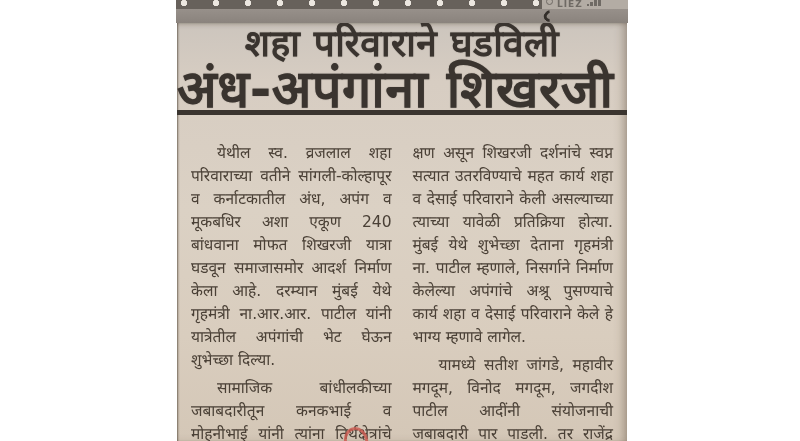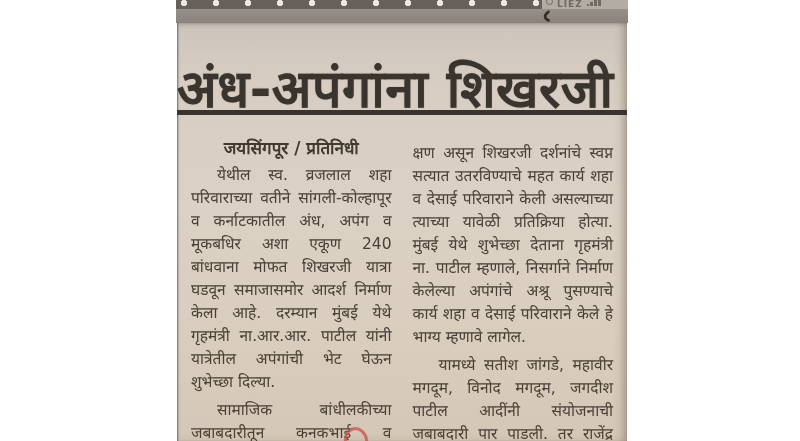--- a/index.html
+++ b/index.html
@@ -114,25 +114,25 @@
           <i></i>
         </span>
     </div>
 
     <div class="gray-bar">
       <span class="curl"></span>
     </div>
 
     <div class="paper">
 
+      <div class="headline l1">शहा परिवाराने घडविली</div>
       <div class="headline l2">अंध-अपंगांना शिखरजी यात्रा</div>
 
       <div class="columns">
         <div class="col">
-          <div class="dateline">जयसिंगपूर / प्रतिनिधी</div>
           <p class="indent">येथील स्व. व्रजलाल शहा परिवाराच्या वतीने सांगली-कोल्हापूर व कर्नाटकातील अंध, अपंग व मूकबधिर अशा एकूण 240 बांधवाना मोफत शिखरजी यात्रा घडवून समाजासमोर आदर्श निर्माण केला आहे. दरम्यान मुंबई येथे गृहमंत्री ना.आर.आर. पाटील यांनी यात्रेतील अपंगांची भेट घेऊन शुभेच्छा दिल्या.</p>
           <p class="indent">सामाजिक बांधीलकीच्या जबाबदारीतून कनकभाई व मोहनीभाई यांनी त्यांना तिर्थक्षेत्रांचे दर्शन घडविण्याचे ठरविले. कुटुंबातील नात्यापेक्षा दृढ नाते यातून निर्माण झाल्याचे व आमच्या जीवनातील हा परमोच्च आनंदाचा</p>
         </div>
         <div class="col">
           <p>क्षण असून शिखरजी दर्शनांचे स्वप्न सत्यात उतरविण्याचे महत कार्य शहा व देसाई परिवाराने केली असल्याच्या त्याच्या यावेळी प्रतिक्रिया होत्या. मुंबई येथे शुभेच्छा देताना गृहमंत्री ना. पाटील म्हणाले, निसर्गाने निर्माण केलेल्या अपंगांचे अश्रू पुसण्याचे कार्य शहा व देसाई परिवाराने केले हे भाग्य म्हणावे लागेल.</p>
           <p class="indent">यामध्ये सतीश जांगडे, महावीर मगदूम, विनोद मगदूम, जगदीश पाटील आदींनी संयोजनाची जबाबदारी पार पाडली. तर राजेंद्र काडगे, भरत उपाध्ये, बाहुबली भणाजे, अशोक मेहता, राकश मेहता, अरिहंत शिरगावे, प्रदीप कोले यांनी परिश्रम घेतले.</p>
         </div>
       </div>
 
       <div class="red-mark"></div>

